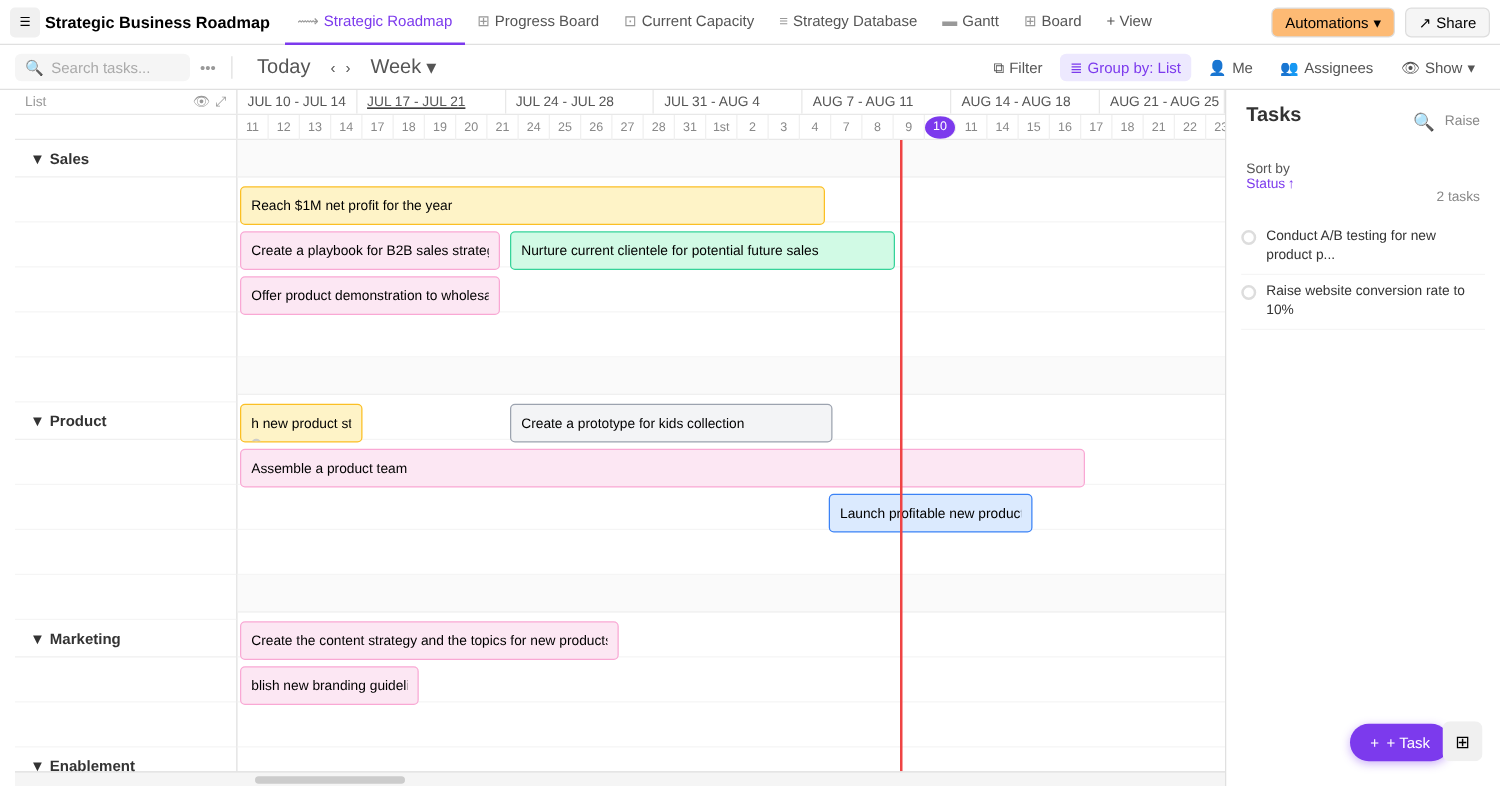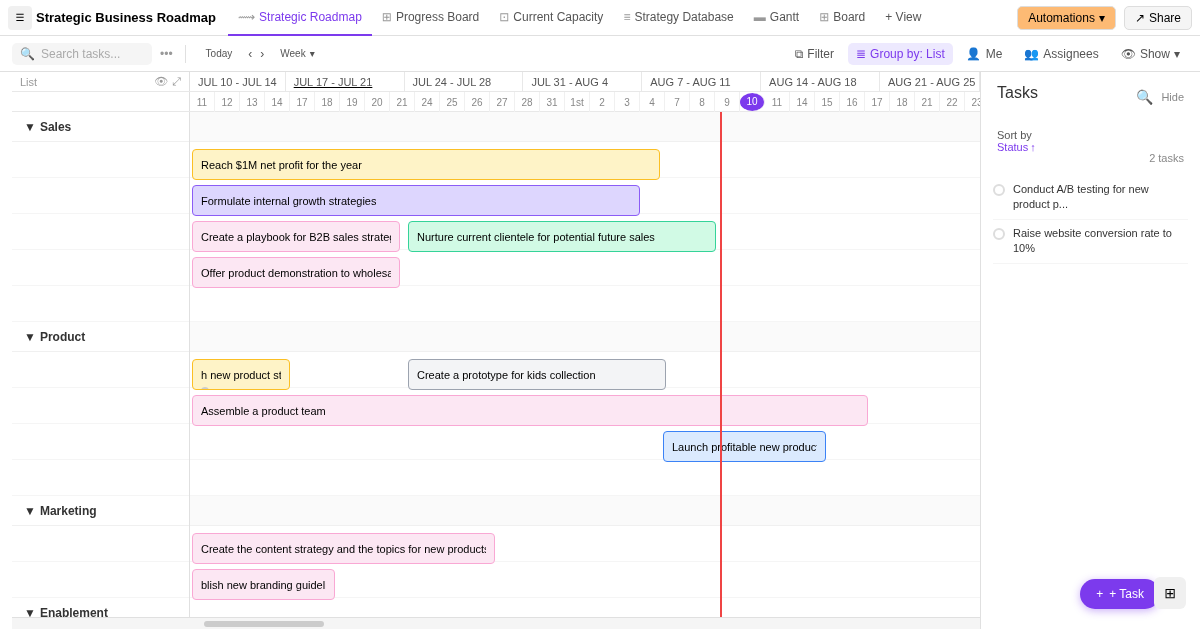--- a/index.html
+++ b/index.html
@@ -21,21 +21,21 @@
     .nav-btn { display: flex; align-items: center; gap: 4px; padding: 4px 10px; border: 1px solid #ddd; border-radius: 5px; font-size: 12px; cursor: pointer; background: #fdba74; }
 
     
     .toolbar {
       display: flex; align-items: center; height: 36px;
       border-bottom: 1px solid #e0e0e0; padding: 0 12px; gap: 8px;
       background: #fff;
     }
     .search-box { display: flex; align-items: center; gap: 6px; padding: 4px 8px; background: #f5f5f5; border-radius: 5px; min-width: 140px; color: #999; font-size: 12px; cursor: pointer; }
     .toolbar-sep { width: 1px; height: 18px; background: #e0e0e0; margin: 0 4px; }
-    .toolbar-btn { display: flex; align-items: center; gap: 4px; padding: 4px 8px; border-radius: 5px; font-size: 10px; cursor: pointer; color: #555; }
+    .toolbar-btn { display: flex; align-items: center; gap: 4px; padding: 4px 8px; border-radius: 5px; font-size: 16px; cursor: pointer; color: #555; }
     .toolbar-right { margin-left: auto; display: flex; align-items: center; gap: 6px; }
     .filter-btn { display: flex; align-items: center; gap: 4px; padding: 4px 8px; border-radius: 5px; font-size: 12px; cursor: pointer; color: #555; }
     .group-btn { display: flex; align-items: center; gap: 4px; padding: 4px 8px; border-radius: 5px; font-size: 12px; cursor: pointer; background: #ede9fe; color: #7c3aed; font-weight: 500; }
     .me-btn { display: flex; align-items: center; gap: 4px; padding: 4px 8px; border-radius: 5px; font-size: 12px; cursor: pointer; color: #555; }
     .show-btn { display: flex; align-items: center; gap: 4px; padding: 4px 8px; border-radius: 5px; font-size: 12px; cursor: pointer; color: #555; }
 
     
     .main-content { display: flex; height: calc(629px - 72px); overflow: hidden; }
 
     
@@ -71,21 +71,21 @@
     .gantt-bar {
       position: absolute; height: 31px; border-radius: 4px;
       top: 7px; display: flex; align-items: center; padding: 0 8px;
       font-size: 11px; white-space: nowrap; overflow: hidden; cursor: pointer;
     }
     .gantt-bar .dot { width: 8px; height: 8px; border-radius: 50%; border: 2px solid rgba(0,0,0,0.2); background: #fff; margin-top: 10px; position: absolute; bottom: -6px; left: 8px; }
 
     
     .tasks-panel { width: 220px; min-width: 220px; border-left: 1px solid #e0e0e0; display: flex; flex-direction: column; background: #fff; }
     .tasks-header { padding: 12px 16px 0; }
-    .tasks-title { font-size: 16px; font-weight: 400; color: #333; margin-bottom: 8px; }
+    .tasks-title { font-size: 16px; font-weight: 700; color: #333; margin-bottom: 8px; }
     .tasks-tabs { display: flex; gap: 0; border-bottom: 1px solid #e0e0e0; }
     .tasks-tab { padding: 6px 12px; font-size: 12px; color: #555; cursor: pointer; border-bottom: 2px solid transparent; }
     .tasks-tab.active { color: #7c3aed; border-bottom: 2px solid #7c3aed; font-weight: 500; }
     .tasks-sort { display: flex; align-items: center; justify-content: space-between; padding: 8px 16px; font-size: 11px; color: #888; }
     .tasks-sort-label { color: #555; }
     .sort-status { color: #7c3aed; font-weight: 500; display: flex; align-items: center; gap: 2px; }
     .tasks-count { font-size: 11px; color: #888; margin-top: 34px; }
     .tasks-list { padding: 4px 12px; flex: 1; overflow-y: auto; }
     .task-item { display: flex; align-items: flex-start; gap: 8px; padding: 6px 0; border-bottom: 1px solid #f5f5f5; }
     .task-radio { width: 12px; height: 12px; border-radius: 50%; border: 2px solid #ddd; min-width: 12px; margin-top: 2px; }
@@ -319,25 +319,20 @@
         <div class="today-line"></div>
 
         <div class="gantt-group-header"></div>
 
         <div class="gantt-row">
           <div class="gantt-bar" style="left:2px;width:468px;background:#fef3c7;border:1px solid #fbbf24;">
             <span style="font-size:11px;overflow:hidden;white-space:nowrap;">Reach $1M net profit for the year</span>
           </div>
         </div>
 
-        <div class="gantt-row">
-          <div class="gantt-bar" style="left:2px;width:448px;background:#ddd6fe;border:1px solid #8b5cf6;">
-            <span style="font-size:11px;overflow:hidden;white-space:nowrap;">Formulate internal growth strategies</span>
-          </div>
-        </div>
 
         <div class="gantt-row">
           <div class="gantt-bar" style="left:2px;width:208px;background:#fce7f3;border:1px solid #f9a8d4;">
             <span style="font-size:11px;overflow:hidden;white-space:nowrap;">Create a playbook for B2B sales strategy</span>
           </div>
           <div class="gantt-bar" style="left:218px;width:308px;background:#d1fae5;border:1px solid #34d399;">
             <span style="font-size:11px;overflow:hidden;white-space:nowrap;">Nurture current clientele for potential future sales</span>
           </div>
         </div>
 
@@ -399,21 +394,21 @@
       <div class="scroll-thumb"></div>
     </div>
   </div>
 
   <div class="tasks-panel">
     <div class="tasks-header">
       <div style="display:flex;align-items:center;justify-content:space-between;">
         <span class="tasks-title">Tasks</span>
         <div style="display:flex;align-items:center;gap:8px;">
           <span style="cursor:pointer;color:#888;font-size:14px;">🔍</span>
-          <span style="cursor:pointer;color:#888;font-size:11px;">Hide</span>
+          <span style="cursor:pointer;color:#888;font-size:11px;">Raise</span>
         </div>
       </div>
     </div>
     <div class="tasks-sort">
       <div>
         <span class="tasks-sort-label">Sort by</span>
         <span> </span>
         <span class="sort-status">
           <span>Status</span>
           <span>↑</span>

